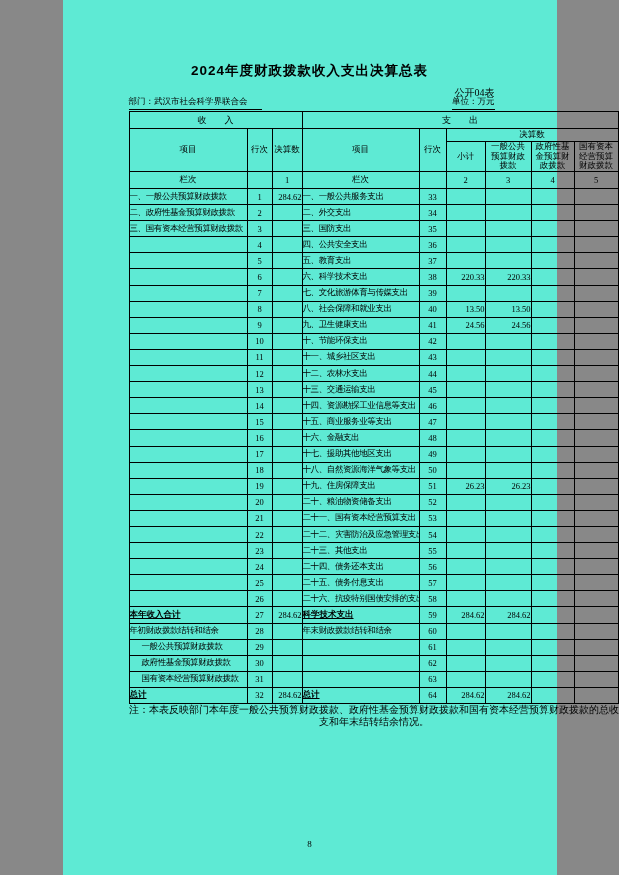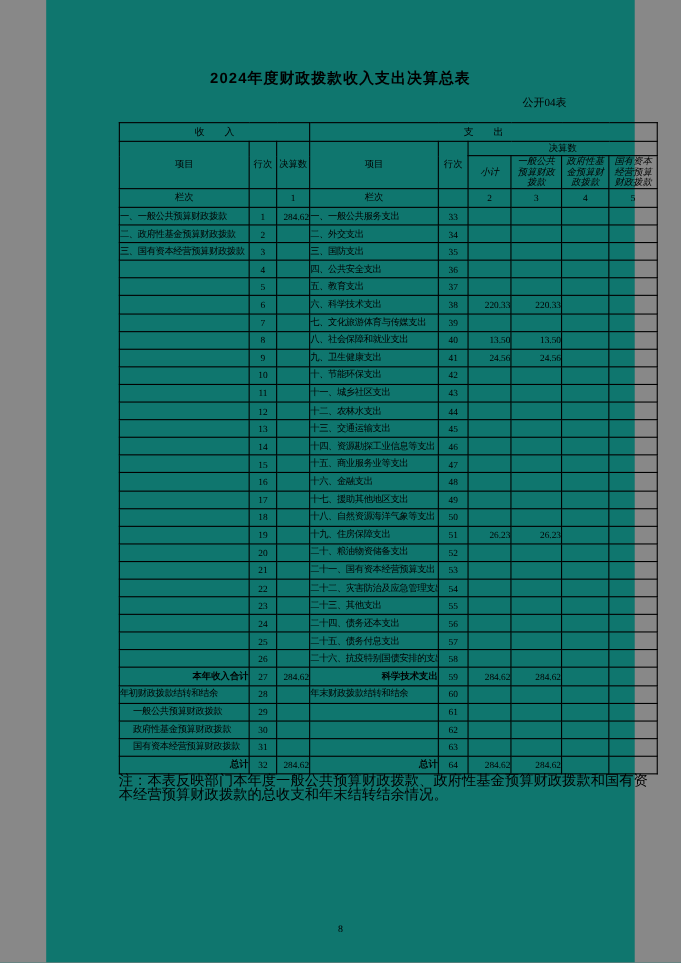--- a/index.html
+++ b/index.html
@@ -1,21 +1,21 @@
 <!DOCTYPE html>
 <html><head>
 <meta charset="utf-8">
 <style>
   * { margin:0; padding:0; box-sizing:border-box; }
   html,body { background:#888; }
   .page {
     position:relative;
-    width:535px; height:875px;
+    width:494px; height:875px;
     margin:0 auto;
-    background:#0f766e;
+    background:#5eead4;
     font-family:"Liberation Serif", serif;
     color:#000;
   }
   .title {
     position:absolute; top:62px; left:0; width:100%;
     text-align:center;
     font-family:"Liberation Sans", sans-serif;
     font-weight:bold; font-size:13.5px; letter-spacing:1px;
   }
   .form-code {
@@ -39,52 +39,56 @@
     font-weight:normal;
     font-size:8.5px;
     padding:0;
     overflow:hidden;
     vertical-align:middle;
   }
   tr.h1 { height:17px;margin-left:42px; }
   tr.h1 th { font-size:9px; }
   tr.h2 { height:13px; }
   tr.h3 { height:30px; }
-  tr.h3 th { white-space:pre-line; line-height:9.5px;font-style:italic; }
+  tr.h3 th { white-space:pre-line; line-height:9.5px; }
   tr.lanci { height:17px; }
   table.fiscal th { text-align:center; }
   tbody tr { height:16.1px;margin-top:21px; }
   td.c-item {
     text-align:left; padding-left:3px; padding-right:1px;
     white-space:nowrap; letter-spacing:-0.4px;
   }
-  td.c-item.total { text-align:right; font-weight:bold; letter-spacing:0; padding-left:0; }
+  td.c-item.total { text-align:left; font-weight:bold; letter-spacing:0; padding-left:0;text-decoration:underline; }
   td.c-item.indent { padding-left:12px; }
   td.c-num { text-align:center; }
   td.c-amt { text-align:right; padding-right:2px; }
   td.c-amt.totalnum { font-size:8.5px; }
   .note {
     position:absolute; top:704px; left:66px; width:491px;
-    font-size:13px; line-height:11.5px;
-    text-align:left;
+    font-size:10px; line-height:11.5px;
+    text-align:center;
   }
   .page-number {
     position:absolute; top:839px; left:0; width:100%;
     text-align:center; font-size:9px;
   }
 </style>
 </head>
 <body>
 
 <div class="page">
 
   <div class="title">2024年度财政拨款收入支出决算总表</div>
 
   <div class="form-code">公开04表</div>
 
+  <div class="meta-row">
+    <span class="dept">部门：武汉市社会科学界联合会</span>
+    <span class="unit">单位：万元</span>
+  </div>
 
   <table class="fiscal">
     <colgroup>
       <col style="width:118px">
         <col style="width:25px">
         <col style="width:30px">
       <col style="width:117px">
         <col style="width:27px">
         <col style="width:39px">
       <col style="width:46px">

